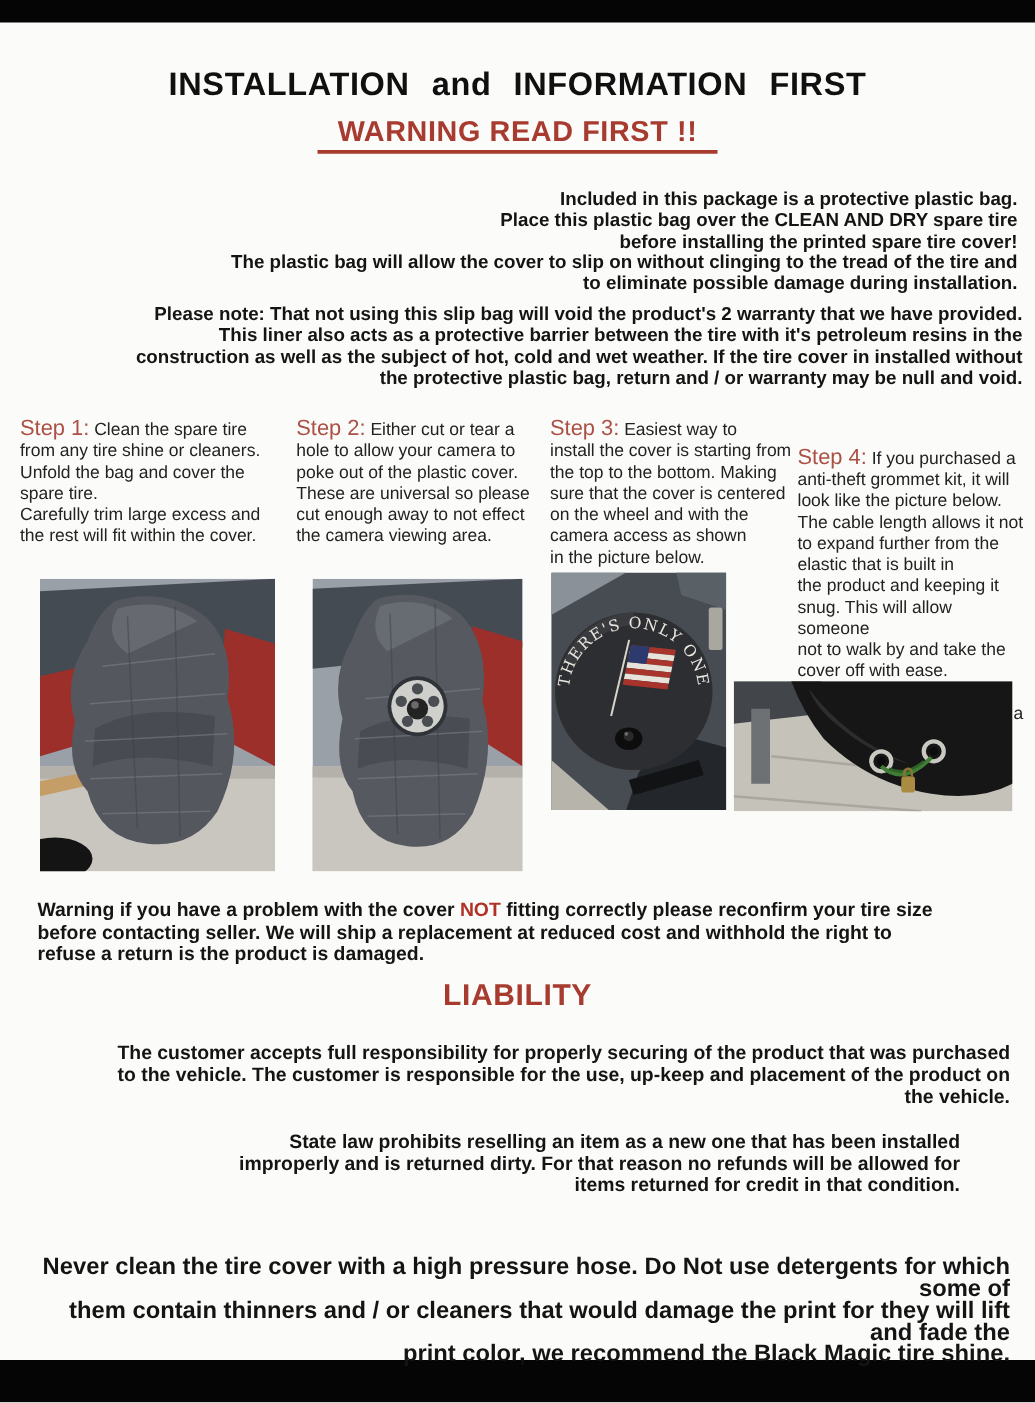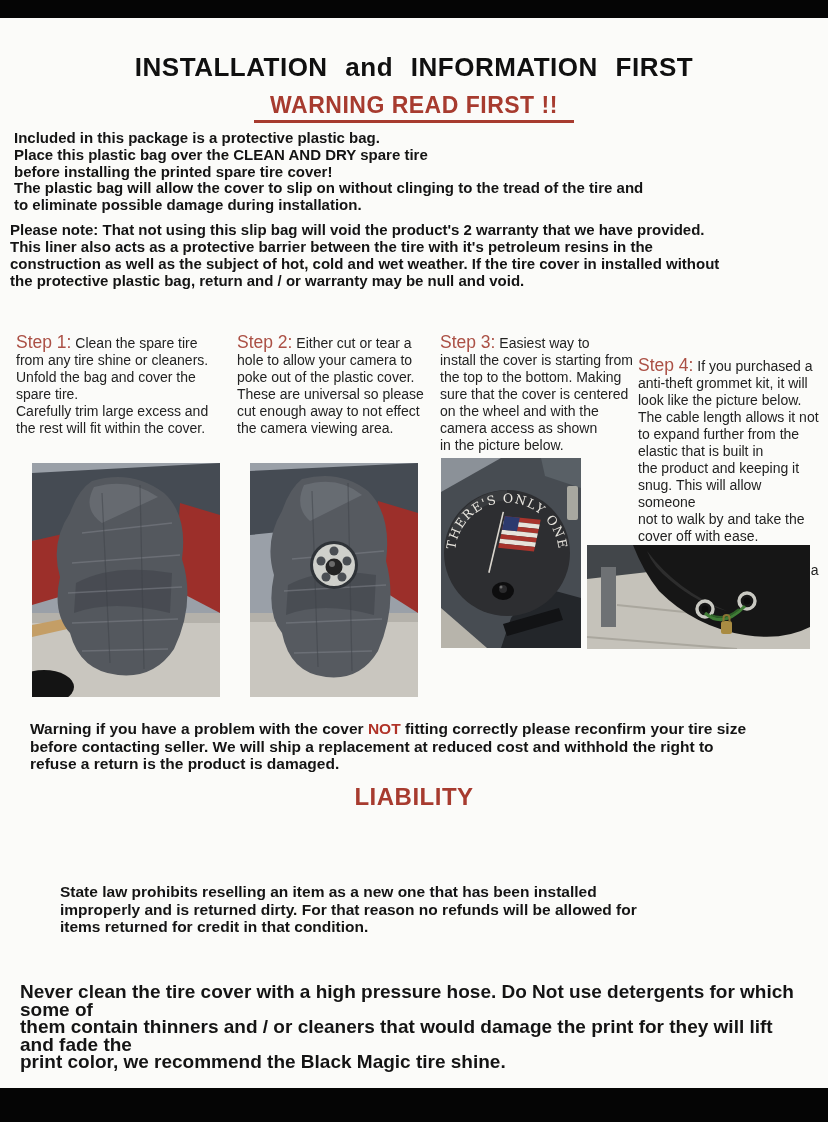--- a/index.html
+++ b/index.html
@@ -4,21 +4,21 @@
 <style>
   html,body{margin:0;padding:0;background:#e8e8e8;}
   .sheet{
     position:relative;width:828px;height:1122px;margin:0 auto;
     background:#fbfbf9;overflow:hidden;
     font-family:"Liberation Sans", sans-serif;color:#141414;
   }
   .band{position:absolute;left:0;width:828px;background:#050505;}
   .band.top{top:0;height:18px;}
   .band.bottom{top:1088px;height:34px;}
-  .center{text-align:left;}
+  .center{text-align:right;margin-top:22px;}
   .ml{white-space:pre-line;}
   .page-title{
     position:absolute;top:52px;left:0;width:828px;text-align:center;
     font-size:26px;font-weight:bold;letter-spacing:.5px;word-spacing:10px;color:#101010;
   }
   .warning-head{position:absolute;top:92px;left:0;width:828px;text-align:center;}
   .warning-head span{
     display:inline-block;font-size:23px;font-weight:bold;color:#a73b2f;
     letter-spacing:.5px;padding:0 16px 1px 16px;border-bottom:3px solid #a73b2f;
   }
@@ -203,20 +203,23 @@
         <path d="M 136.5 77 v-4 a 3 3 0 0 1 6 0 v 4" stroke="#8a7433" stroke-width="2" fill="none"></path>
       </g>
     </svg>
   </div>
 
   <div class="fitwarn ml"><span>Warning if you have a problem with the cover  </span><span class="not">NOT</span><span class="ml"> fitting correctly please reconfirm your tire size
 before contacting seller. We will ship a replacement at reduced cost and withhold the right to
 refuse a return is the product is damaged.</span></div>
 
   <div class="sec-head liab-head">LIABILITY</div>
+  <div class="liab-p1 ml center">The customer accepts full responsibility for properly securing of the product that was purchased
+to the vehicle.  The customer is responsible for the use, up-keep and placement of the product on
+the vehicle.</div>
   <div class="liab-p2 ml center">State law prohibits reselling an item as a new one that has been installed
 improperly and is returned dirty. For that reason no refunds will be allowed for
 items returned for credit in that condition.</div>
 
   <div class="maint-p ml center">Never clean the tire cover with a high pressure hose.  Do Not  use detergents for which some of
 them contain thinners and / or cleaners that would damage the print for they will lift and fade the
 print color, we recommend the Black Magic tire shine.</div>
 
 </div>
 

